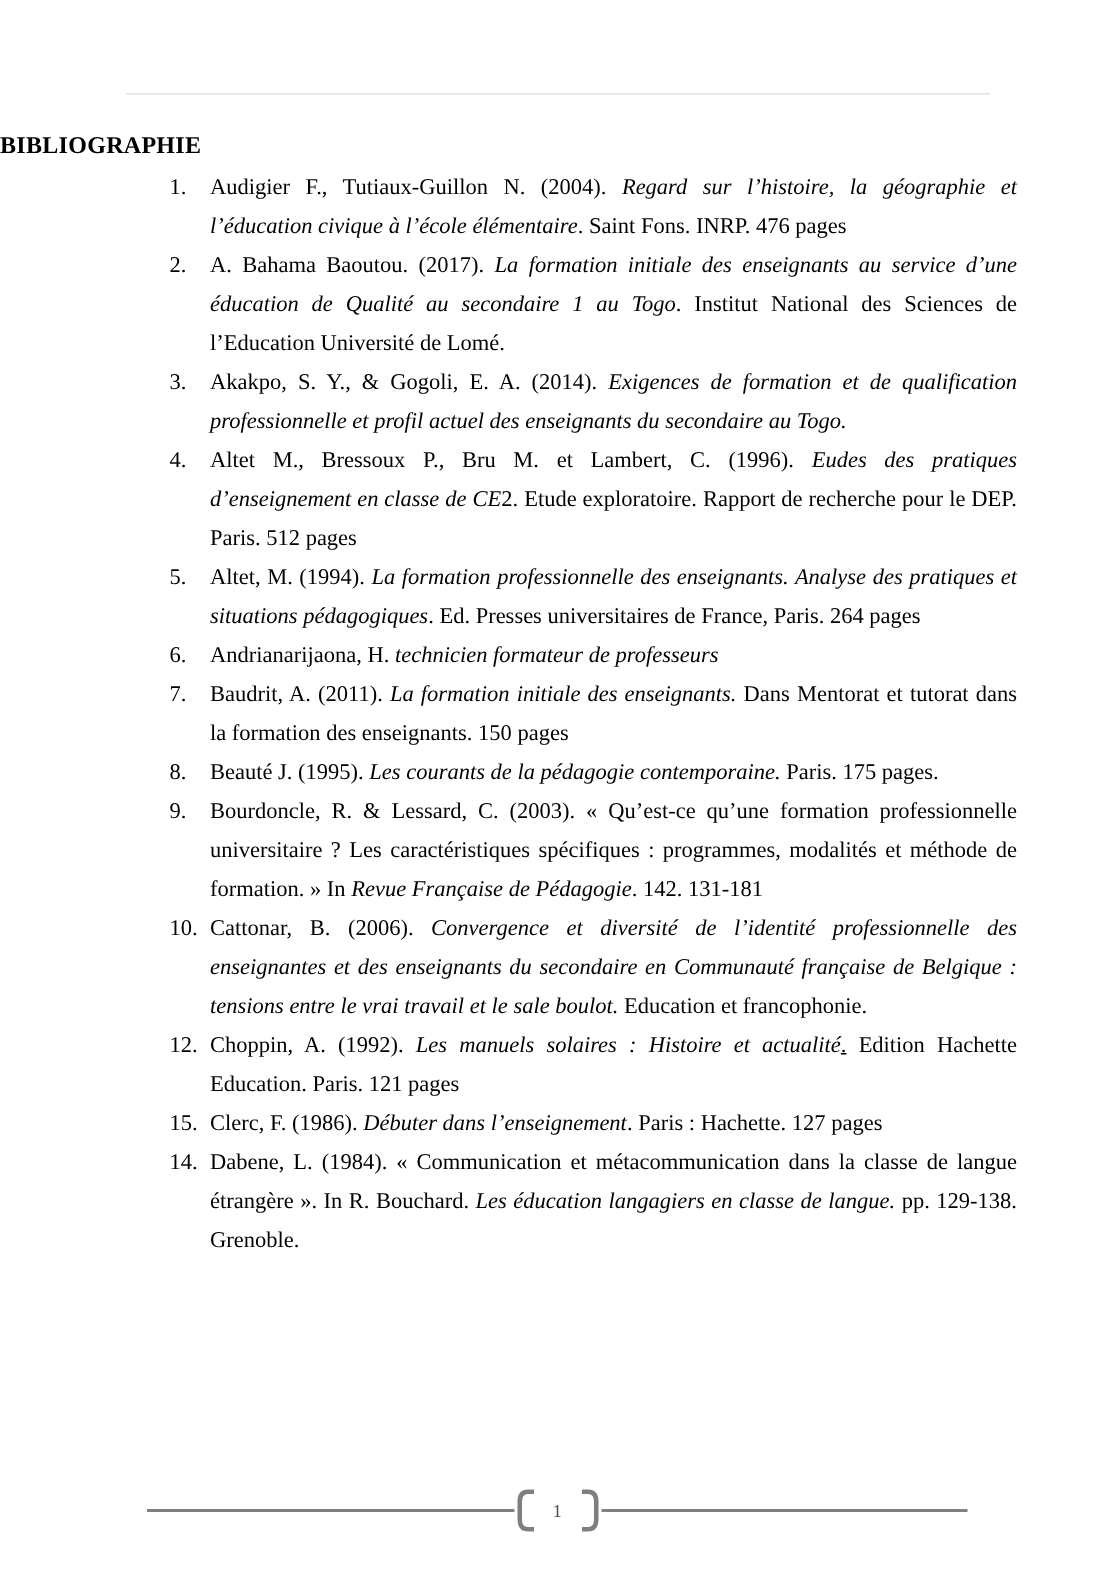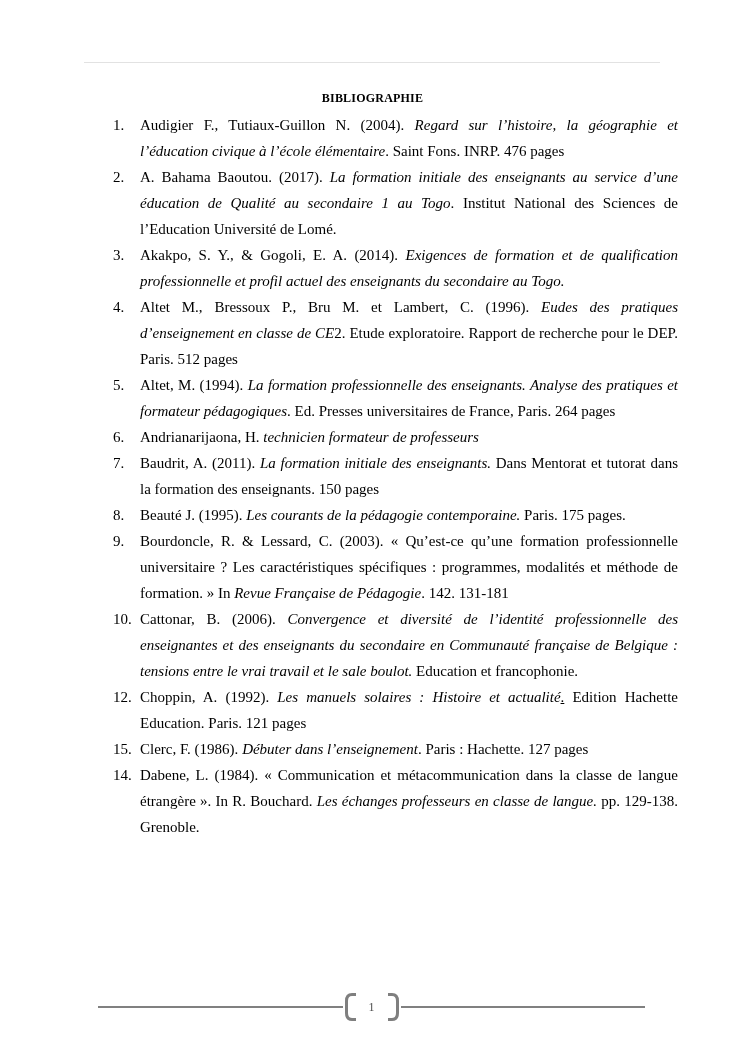--- a/index.html
+++ b/index.html
@@ -12,22 +12,22 @@
     overflow:hidden;
   }
   .header-rule{
     position:absolute;
     left:84px;top:62px;width:576px;height:1px;
     background:#e2e2e2;
   }
   .title{
     position:absolute;
     left:0;right:0;top:88px;
-    text-align:center;
-    font-size:12px;
+    text-align:left;
+    font-size:16px;
     font-weight:bold;
     line-height:20px;
     letter-spacing:0.2px;
   }
   .list{
     position:absolute;
     left:113px;top:112px;width:565px;
     font-size:15px;
     line-height:26px;
   }
@@ -67,29 +67,29 @@
 
   <div class="header-rule"></div>
 
   <div class="title">BIBLIOGRAPHIE</div>
 
   <div class="list">
       <div class="entry"><span class="num">1.</span><span class="n">Audigier F., Tutiaux-Guillon N. (2004). </span><span class="i">Regard sur l’histoire, la géographie et l’éducation civique à l’école élémentaire</span><span class="n">. Saint Fons. INRP. 476 pages</span></div>
       <div class="entry"><span class="num">2.</span><span class="n">A. Bahama Baoutou. (2017). </span><span class="i">La formation initiale des enseignants au service d’une éducation de Qualité au secondaire 1 au Togo</span><span class="n">. Institut National des Sciences de l’Education Université de Lomé.</span></div>
       <div class="entry"><span class="num">3.</span><span class="n">Akakpo, S. Y., &amp; Gogoli, E. A. (2014). </span><span class="i">Exigences de formation et de qualification professionnelle et profil actuel des enseignants du secondaire au Togo.</span></div>
       <div class="entry"><span class="num">4.</span><span class="n">Altet M., Bressoux P., Bru M. et Lambert, C. (1996). </span><span class="i">Eudes des pratiques d’enseignement en classe de CE</span><span class="n">2. Etude exploratoire. Rapport de recherche pour le DEP. Paris. 512 pages</span></div>
-      <div class="entry"><span class="num">5.</span><span class="n">Altet, M. (1994). </span><span class="i">La formation professionnelle des enseignants. Analyse des pratiques et formateur pédagogiques</span><span class="n">. Ed. Presses universitaires de France, Paris. 264 pages</span></div>
+      <div class="entry"><span class="num">5.</span><span class="n">Altet, M. (1994). </span><span class="i">La formation professionnelle des enseignants. Analyse des pratiques et situations pédagogiques</span><span class="n">. Ed. Presses universitaires de France, Paris. 264 pages</span></div>
       <div class="entry"><span class="num">6.</span><span class="n">Andrianarijaona, H. </span><span class="i">technicien formateur de professeurs</span></div>
       <div class="entry"><span class="num">7.</span><span class="n">Baudrit, A. (2011). </span><span class="i">La formation initiale des enseignants.</span><span class="n"> Dans Mentorat et tutorat dans la formation des enseignants.  150 pages</span></div>
       <div class="entry"><span class="num">8.</span><span class="n">Beauté J. (1995). </span><span class="i">Les courants de la pédagogie contemporaine.</span><span class="n"> Paris. 175 pages.</span></div>
       <div class="entry"><span class="num">9.</span><span class="n">Bourdoncle, R. &amp; Lessard, C. (2003). « Qu’est-ce qu’une formation professionnelle universitaire ? Les caractéristiques spécifiques : programmes, modalités et méthode de formation. » In </span><span class="i">Revue Française de Pédagogie</span><span class="n">. 142. 131-181</span></div>
       <div class="entry"><span class="num">10.</span><span class="n">Cattonar, B. (2006). </span><span class="i">Convergence et diversité de l’identité professionnelle des enseignantes et des enseignants du secondaire en Communauté française de Belgique : tensions entre le vrai travail et le sale boulot.</span><span class="n"> Education et francophonie.</span></div>
       <div class="entry"><span class="num">12.</span><span class="n">Choppin, A. (1992). </span><span class="i">Les manuels solaires : Histoire et actualité</span><span class="u">.</span><span class="n"> Edition Hachette Education. Paris. 121 pages</span></div>
       <div class="entry"><span class="num">15.</span><span class="n">Clerc, F. (1986). </span><span class="i">Débuter dans l’enseignement</span><span class="n">. Paris : Hachette. 127 pages</span></div>
-      <div class="entry"><span class="num">14.</span><span class="n">Dabene, L. (1984). « Communication et métacommunication dans la classe de langue étrangère ». In R. Bouchard. </span><span class="i">Les échanges professeurs en classe de langue.</span><span class="n"> pp. 129-138. Grenoble.</span></div>
+      <div class="entry"><span class="num">14.</span><span class="n">Dabene, L. (1984). « Communication et métacommunication dans la classe de langue étrangère ». In R. Bouchard. </span><span class="i">Les éducation langagiers en classe de langue.</span><span class="n"> pp. 129-138. Grenoble.</span></div>
     </div>
 
   <div class="footer">
     <div class="rule"></div>
     <svg class="bracket" width="16" height="30" viewBox="0 0 16 30">
       <path d="M13,2.5 L9,2.5 Q3.5,2.5 3.5,9 L3.5,21 Q3.5,27.5 9,27.5 L13,27.5" fill="none" stroke="#7f7f7f" stroke-width="3"></path>
     </svg>
     <span class="pagenum">1</span>
     <svg class="bracket" width="16" height="30" viewBox="0 0 16 30">
       <path d="M3,2.5 L7,2.5 Q12.5,2.5 12.5,9 L12.5,21 Q12.5,27.5 7,27.5 L3,27.5" fill="none" stroke="#7f7f7f" stroke-width="3"></path>

